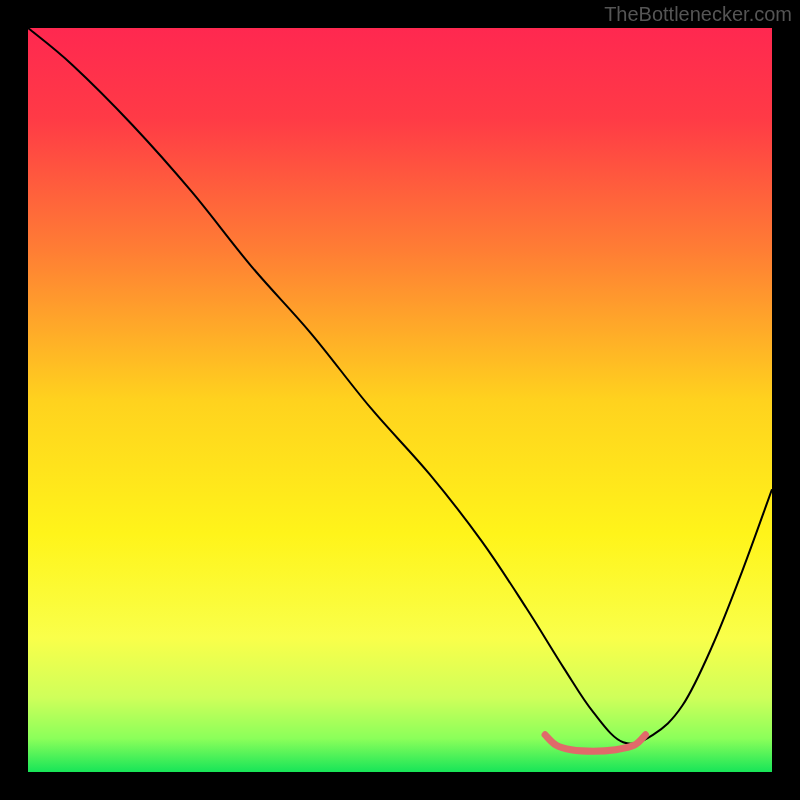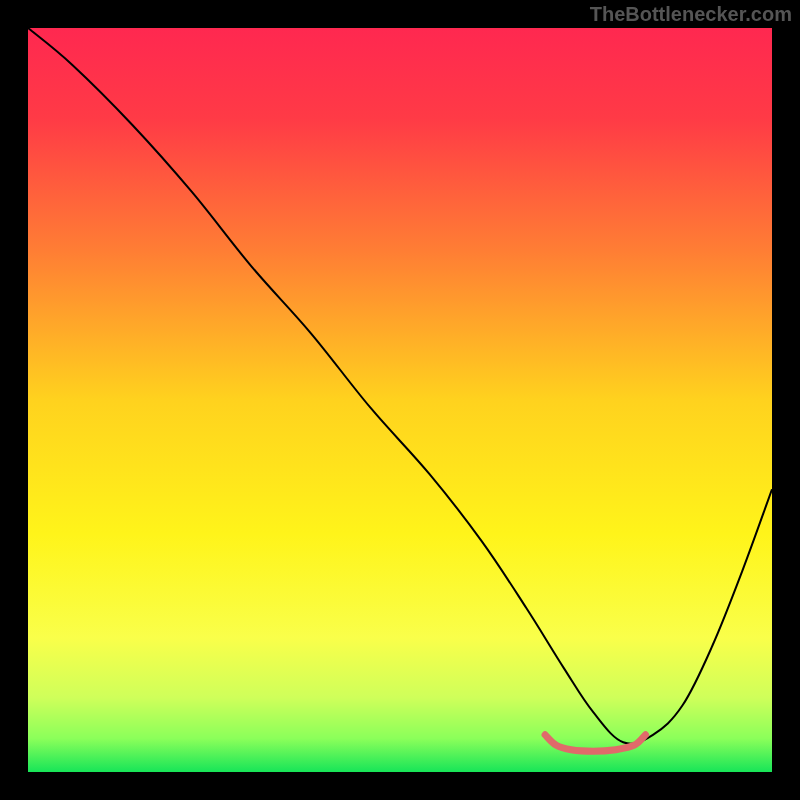--- a/index.html
+++ b/index.html
@@ -16,21 +16,21 @@
     width: 800px;
     height: 800px;
     background: #000;
   }
   .watermark {
     position: absolute;
     top: 3px;
     right: 8px;
     color: #555;
     font-size: 20px;
-    font-weight: 700;
+    font-weight: 400;
     z-index: 10;
   }
   .plot-area {
     position: absolute;
     left: 28px;
     top: 28px;
     width: 744px;
     height: 744px;
   }
   .plot-area svg {

